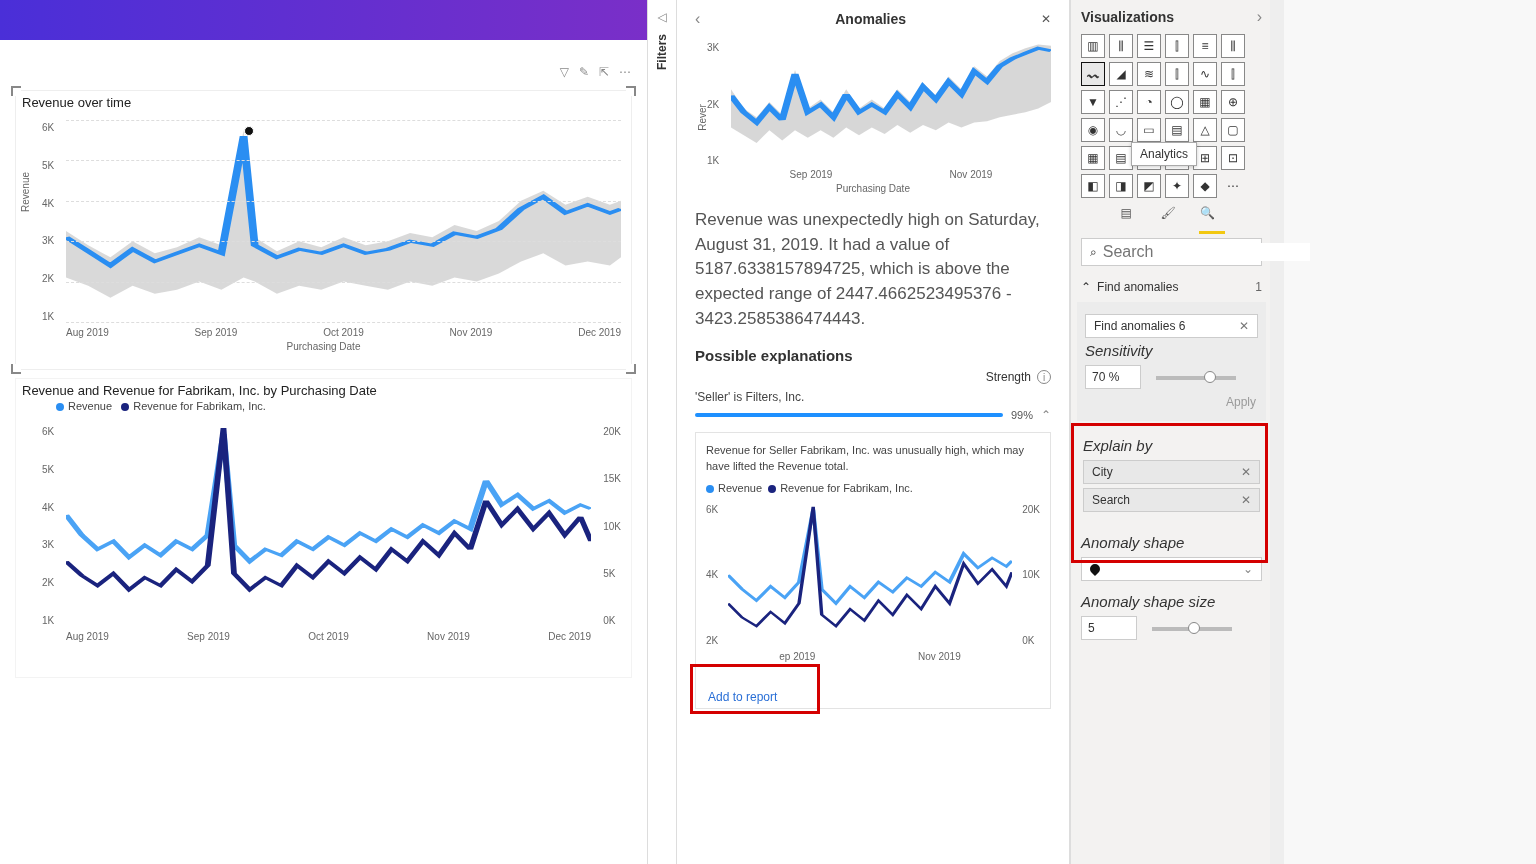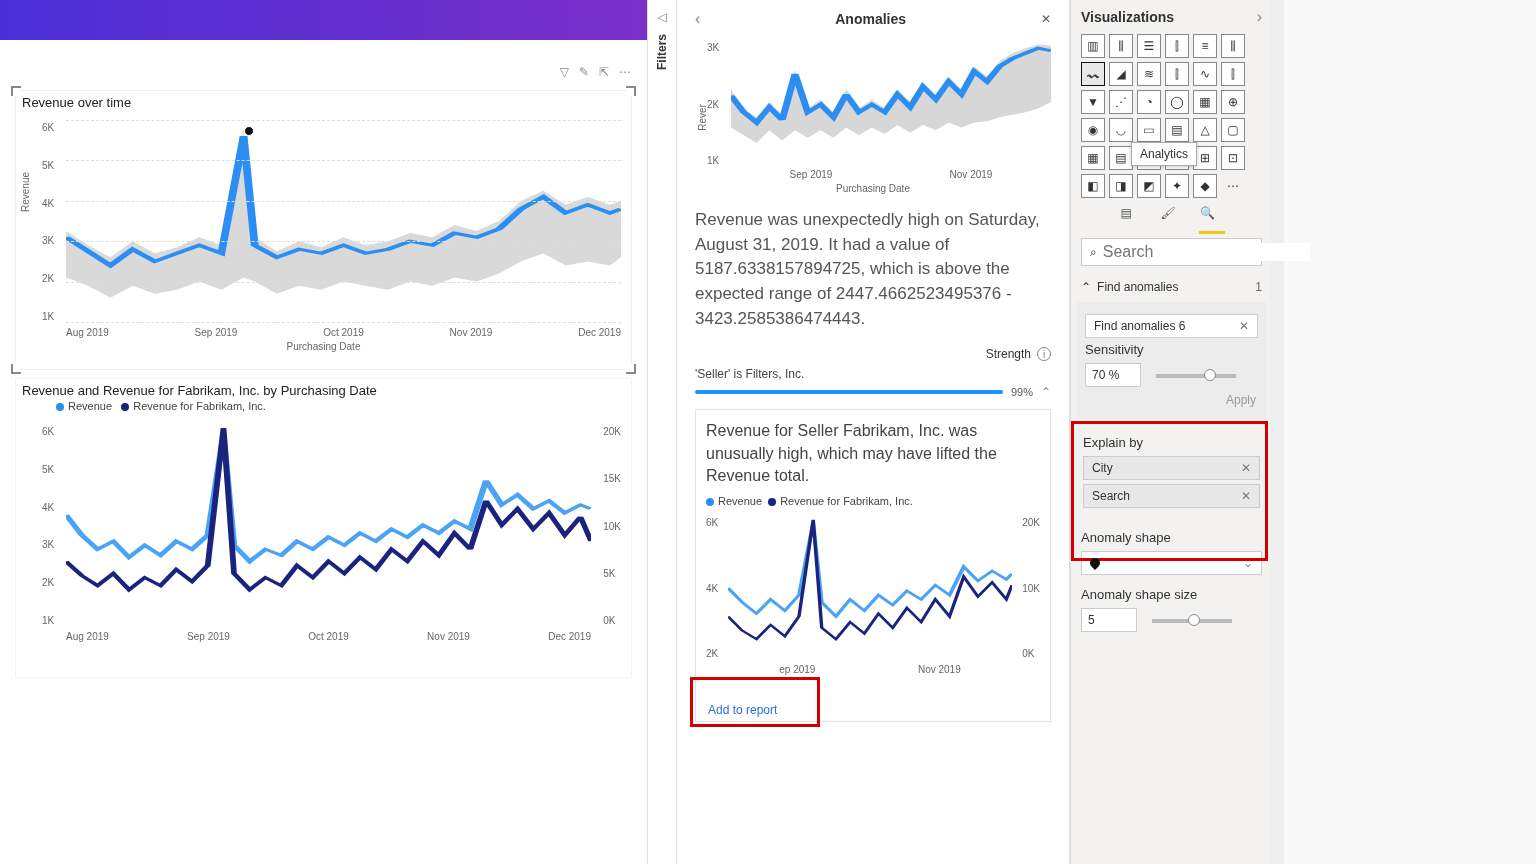--- a/index.html
+++ b/index.html
@@ -49,21 +49,21 @@
   .desc-text { font-size: 17px; color:#555; line-height:1.45; margin:16px 0; }
   .subheader { font-size: 15px; font-weight:600; margin: 8px 0 6px 0; }
   .strength-row { display:flex; justify-content:flex-end; align-items:flex-start; gap:6px; font-size:12px; color:#333; margin-bottom:6px;}
   .info-circle { display:inline-block;width:14px;height:14px;border:1px solid #888;border-radius:50%;text-align:center;line-height:13px;font-size:10px;color:#888;}
   .expl-label { font-size:12px; color:#444; margin-bottom:4px;}
   .strength-bar-row{display:flex;align-items:center;gap:8px;}
   .strength-bar { flex:1; height:4px; background:#1e90ff; border-radius:2px;}
   .pct { font-size:11px; color:#555;}
   .chev { color:#888; cursor:pointer;}
   .card { border:1px solid #e3e3e3; background:#fff; padding:10px 10px 40px 10px; margin-top:10px; position:relative;}
-  .card-text { font-size:16px; color:#444; line-height:1.4; margin-bottom:8px;}
+  .card-text { font-size:11px; color:#444; line-height:1.4; margin-bottom:8px;}
   .card-legend { font-size:11px; color:#444; margin:4px 0 4px 0;}
   .card-chart { position:relative; height:170px;}
   .card-chart .ticksY { position:absolute; left:0; top:6px; bottom:22px; display:flex; flex-direction:column; justify-content:space-between; font-size:10px; color:#666;}
   .card-chart .ticksYR { position:absolute; right:0; top:6px; bottom:22px; display:flex; flex-direction:column; justify-content:space-between; font-size:10px; color:#666;}
   .card-chart .plotC { position:absolute; left:22px; right:28px; top:6px; bottom:22px;}
   .card-chart .ticksX{position:absolute;left:22px;right:28px;bottom:6px;display:flex;justify-content:space-around;font-size:10px;color:#666;}
   .add-link { color:#2a6fd6; font-size:12px; cursor:pointer;}
   .red-box { position:absolute; border:3px solid #d40000; pointer-events:none;}
 
   
@@ -77,21 +77,21 @@
   .tabs-row { display:flex; gap:18px; justify-content:center; margin:6px 0 10px 0;}
   .tab-icon { width:22px;height:22px;color:#555;cursor:pointer; position:relative;}
   .tab-icon.active::after{content:"";position:absolute;left:-2px;right:-2px;bottom:-6px;height:3px;background:#f2c811;}
   .search-box { display:flex; align-items:center; gap:6px; background:#fff; border:1px solid #ccc; padding:4px 8px; margin-bottom:10px;}
   .search-box input { border:none; outline:none; flex:1; font-size:16px;}
   .section-row { display:flex; align-items:center; gap:6px; font-size:12px; color:#333; padding:4px 0;}
   .section-row .count { margin-left:auto; color:#666;}
   .field-pill { display:flex; align-items:center; background:#e8e8e8; border:1px solid #ccc; padding:4px 8px; margin:4px 0; font-size:12px;}
   .field-pill .x { margin-left:auto; color:#777; cursor:pointer;}
   .subsection { background:#ececec; padding:8px 8px 10px 8px; margin:4px -4px 8px -4px;}
-  .lbl { font-size:13px; color:#333; margin:4px 0 6px 0;}
+  .lbl { font-size:15px; color:#333; margin:4px 0 6px 0;font-style:italic;}
   .num-box { width:56px; border:1px solid #ccc; background:#fff; padding:4px 6px; font-size:12px; display:inline-block;}
   .slider { position:relative; display:inline-block; width:80px; height:4px; background:#bbb; vertical-align:middle; margin-left:12px;}
   .slider .thumb { position:absolute; top:-5px; width:12px;height:12px;border-radius:50%;background:#fff;border:1px solid #888;}
   .apply-btn { text-align:right; color:#9a9a9a; font-size:12px; padding:6px 2px 2px 0;}
   .dropdown { display:flex; align-items:center; background:#fff; border:1px solid #ccc; padding:4px 8px; font-size:12px;}
   .shape-dot { width:10px;height:10px;border-radius:50% 50% 50% 0;background:#111;transform:rotate(-45deg);}
   .explain-wrap { position:relative; padding:4px 2px;}
   .right-gutter { width: 14px; background:#eee;}
   svg { display:block; }
   .chev-ico::before{content:"\2039"; font-size:16px;}
@@ -217,20 +217,21 @@
           <path d="M0,45 L4,58 L8,66 L12,54 L16,64 L20,28 L24,58 L28,52 L32,62 L36,44 L40,58 L44,52 L48,58 L52,44 L56,54 L60,38 L64,48 L68,34 L72,44 L76,26 L80,34 L84,22 L88,16 L92,12 L96,8 L100,10" fill="none" stroke="#2a8ef2" stroke-width="2.2"></path>
         </svg>
       </div>
       <div class="ticksX">
           <span>Sep 2019</span>
           <span>Nov 2019</span>
         </div>
       <div class="xlabel">Purchasing Date</div>
     </div>
     <div class="desc-text">Revenue was unexpectedly high on Saturday, August 31, 2019. It had a value of 5187.6338157894725, which is above the expected range of 2447.4662523495376 - 3423.2585386474443.</div>
+    <div class="subheader">Possible explanations</div>
     <div class="strength-row">
       <span>Strength</span>
       <span class="info-circle">i</span>
     </div>
     <div class="expl-label">'Seller' is Filters, Inc.</div>
     <div class="strength-bar-row">
       <div class="strength-bar"></div>
       <span class="pct">99%</span>
       <span class="chev">⌃</span>
     </div>

